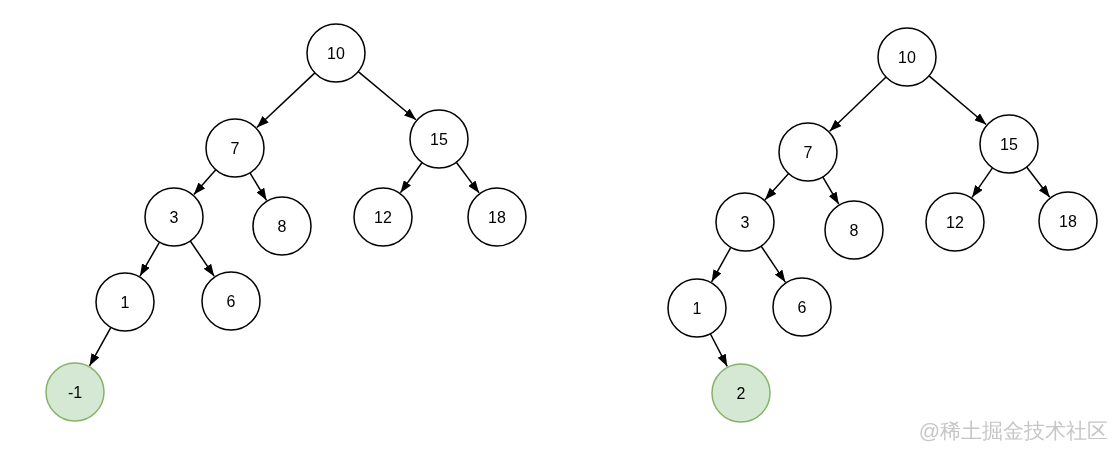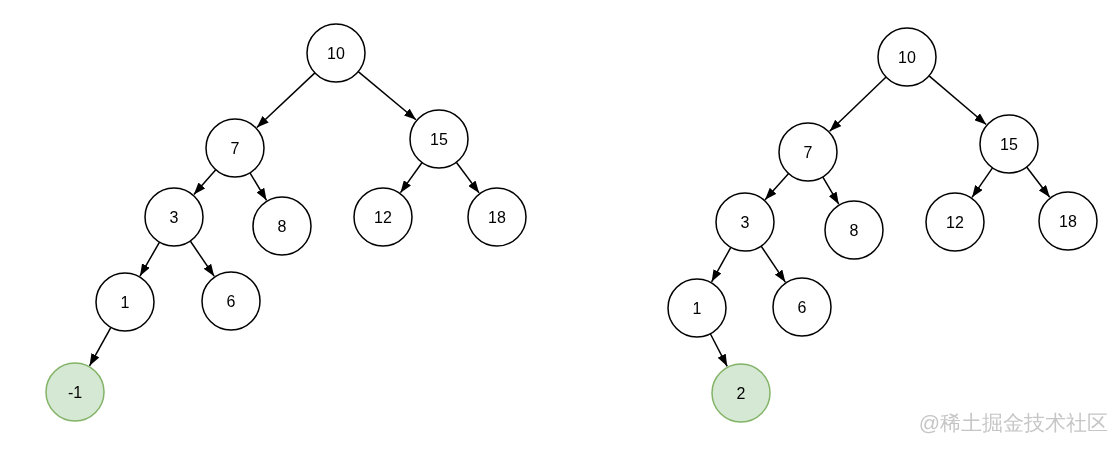--- a/index.html
+++ b/index.html
@@ -20,21 +20,21 @@
     left: 0;
     top: 0;
   }
   .node-label {
     font-family: "Liberation Sans", sans-serif;
     font-weight: 400;
   }
   #watermark {
     position: absolute;
     right: 9px;
-    bottom: 20px;
+    bottom: 12px;
     font-size: 21px;
     line-height: 1;
     font-family: "Liberation Sans", sans-serif;
     user-select: none;
     white-space: nowrap;
   }
 </style>
 </head>
 <body>
 

